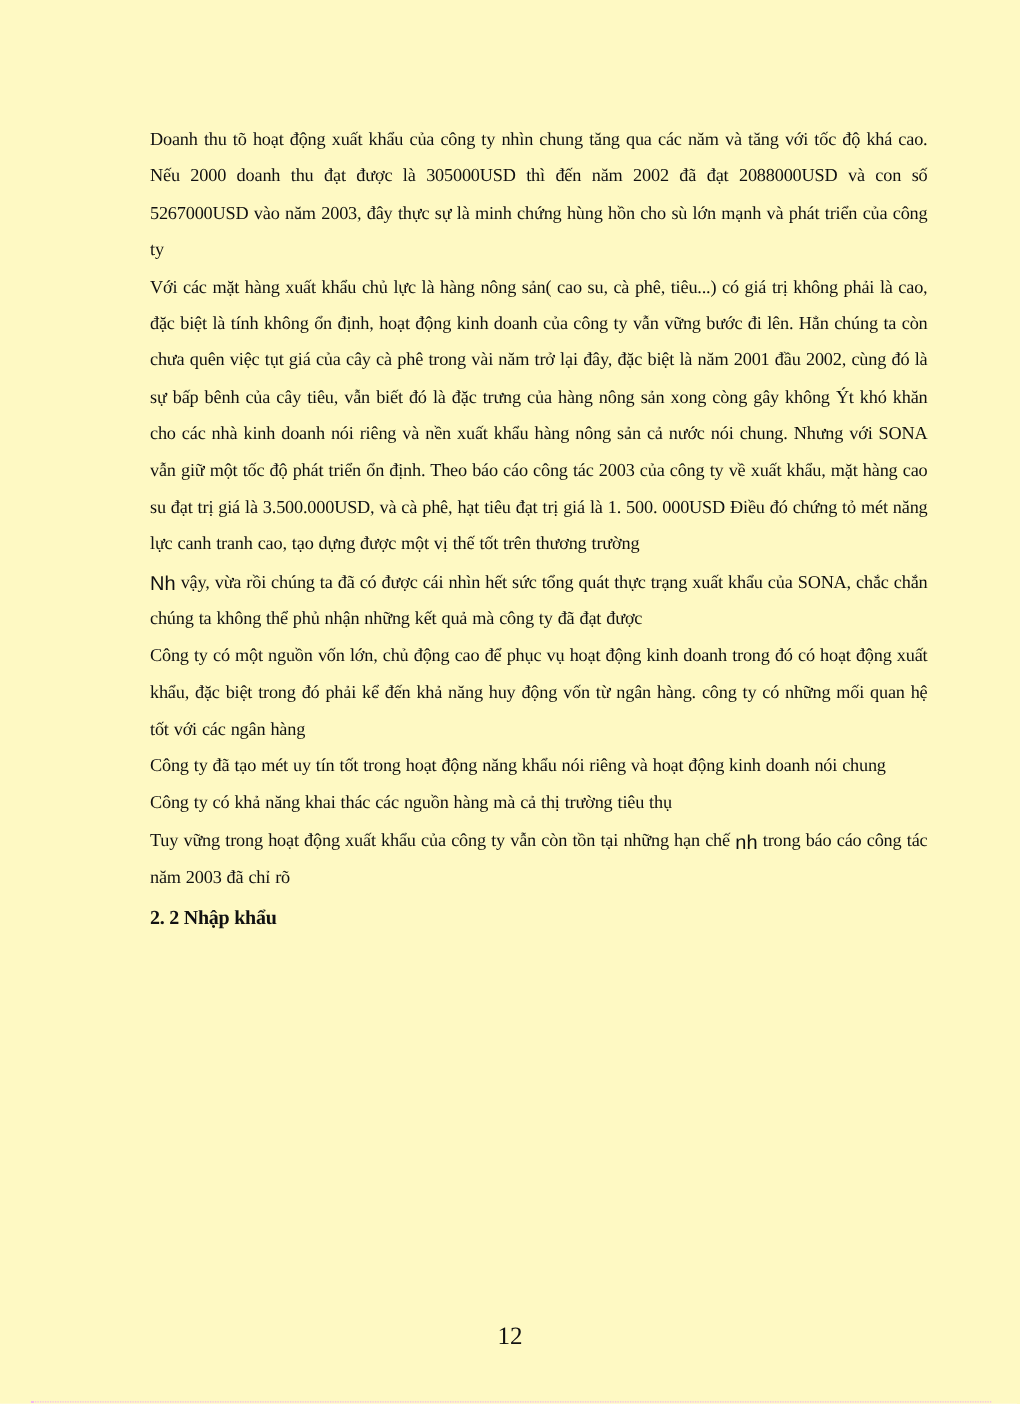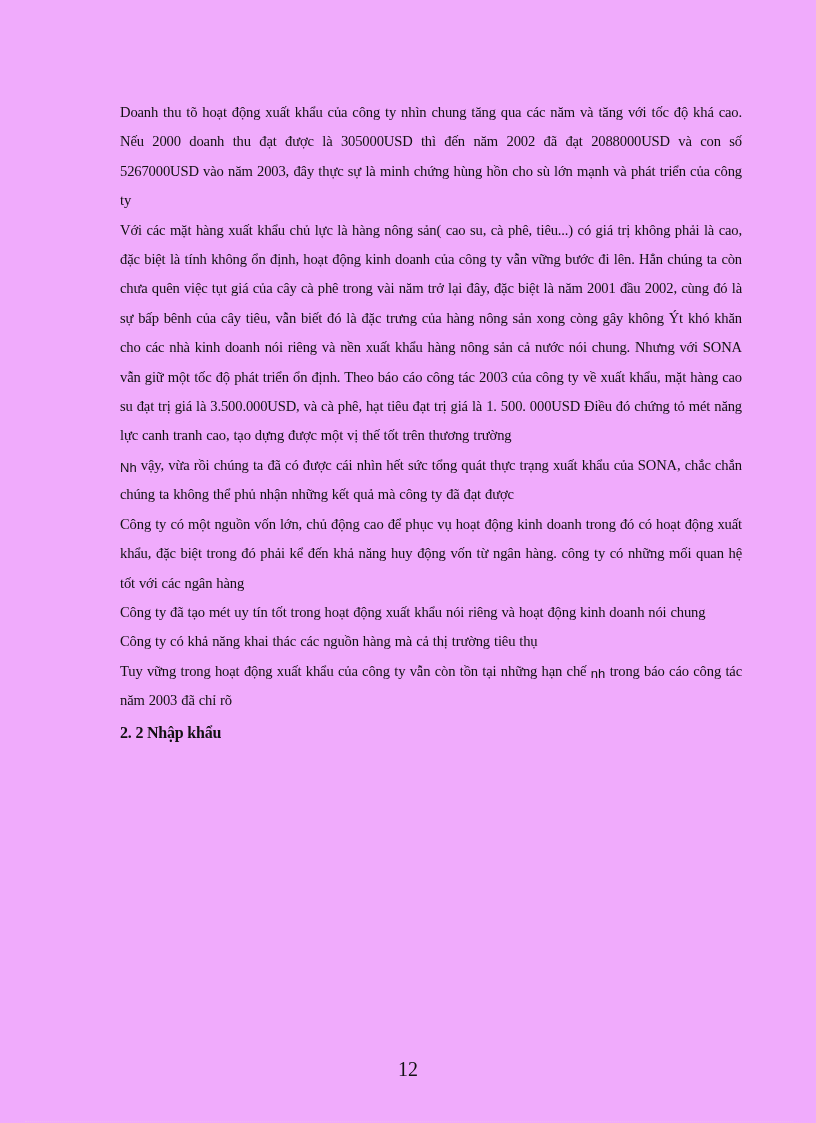--- a/index.html
+++ b/index.html
@@ -14,39 +14,39 @@
       overflow: hidden;
       font-family: "Liberation Serif", "DejaVu Serif", serif;
       color: #111111;
     }
     .page {
       position: absolute;
       left: 0;
       top: 0;
       width: 816px;
       height: 1123px;
-      background: #f0abfc;
+      background: #fef9c3;
     }
     .body-text {
       position: absolute;
       left: 120px;
       top: 98px;
       width: 622px;
     }
     .para {
       margin: 0;
       font-size: 14.6px;
       line-height: 29.4px;
       text-align: justify;
       letter-spacing: -0.15px;
       word-spacing: 0.5px;
     }
     .odd-glyph {
       font-family: "Liberation Sans", "DejaVu Sans", sans-serif;
-      font-size: 13px;
+      font-size: 16px;
       letter-spacing: 0;
       position: relative;
       top: 2px;
     }
     .section-heading {
       margin: 2px 0 0 0;
       font-size: 16px;
       font-weight: bold;
       line-height: 30px;
       letter-spacing: -0.2px;
@@ -70,21 +70,21 @@
   </style>
 </head>
 <body>
 
 <div class="page">
   <div class="body-text">
     <p class="para">Doanh thu tõ hoạt động xuất khẩu của công ty nhìn chung tăng qua các năm và tăng với tốc độ khá cao. Nếu 2000 doanh thu đạt được là 305000USD thì đến năm 2002 đã đạt 2088000USD và con số 5267000USD vào năm 2003, đây thực sự là minh chứng hùng hồn cho sù lớn mạnh và phát triển của công ty</p>
     <p class="para">Với các mặt hàng xuất khẩu chủ lực là hàng nông sản( cao su, cà phê, tiêu...) có giá trị không phải là cao, đặc biệt là tính không ổn định, hoạt động kinh doanh của công ty vẫn vững bước đi lên. Hẳn chúng ta còn chưa quên việc tụt giá của cây cà phê trong vài năm trở lại đây, đặc biệt là năm 2001 đầu 2002, cùng đó là sự bấp bênh của cây tiêu, vẫn biết đó là đặc trưng của hàng nông sản xong còng gây không Ýt khó khăn cho các nhà kinh doanh nói riêng và nền xuất khẩu hàng nông sản cả nước nói chung. Nhưng với SONA vẫn giữ một tốc độ phát triển ổn định. Theo báo cáo công tác 2003 của công ty về xuất khẩu, mặt hàng cao su đạt trị giá là 3.500.000USD, và cà phê, hạt tiêu đạt trị giá là 1. 500. 000USD Điều đó chứng tỏ mét năng lực canh tranh cao, tạo dựng được một vị thế tốt trên thương trường</p>
     <p class="para"><span class="odd-glyph">Nh</span><span> vậy, vừa rồi chúng ta đã có được cái nhìn hết sức tổng quát thực trạng xuất khẩu của SONA, chắc chắn chúng ta không thể phủ nhận những kết quả mà công ty đã đạt được</span></p>
     <p class="para">Công ty có một nguồn vốn lớn, chủ động cao để phục vụ hoạt động kinh doanh trong đó có hoạt động xuất khẩu, đặc biệt trong đó phải kể đến khả năng huy động vốn từ ngân hàng. công ty có những mối quan hệ tốt với các ngân hàng</p>
-    <p class="para">Công ty đã tạo mét uy tín tốt trong hoạt động xuất khẩu nói riêng và hoạt động kinh doanh nói chung</p>
+    <p class="para">Công ty đã tạo mét uy tín tốt trong hoạt động năng khẩu nói riêng và hoạt động kinh doanh nói chung</p>
     <p class="para">Công ty có khả năng khai thác các nguồn hàng mà cả thị trường tiêu thụ</p>
     <p class="para"><span>Tuy vững trong hoạt động xuất khẩu của công ty vẫn còn tồn tại những hạn chế </span><span class="odd-glyph">nh</span><span> trong báo cáo công tác năm 2003 đã chỉ rõ</span></p>
     <h2 class="section-heading">2. 2 Nhập khẩu</h2>
   </div>
 
   <div class="page-number">12</div>
   <div class="page-break-line"></div>
 </div>
 
 </body></html>

